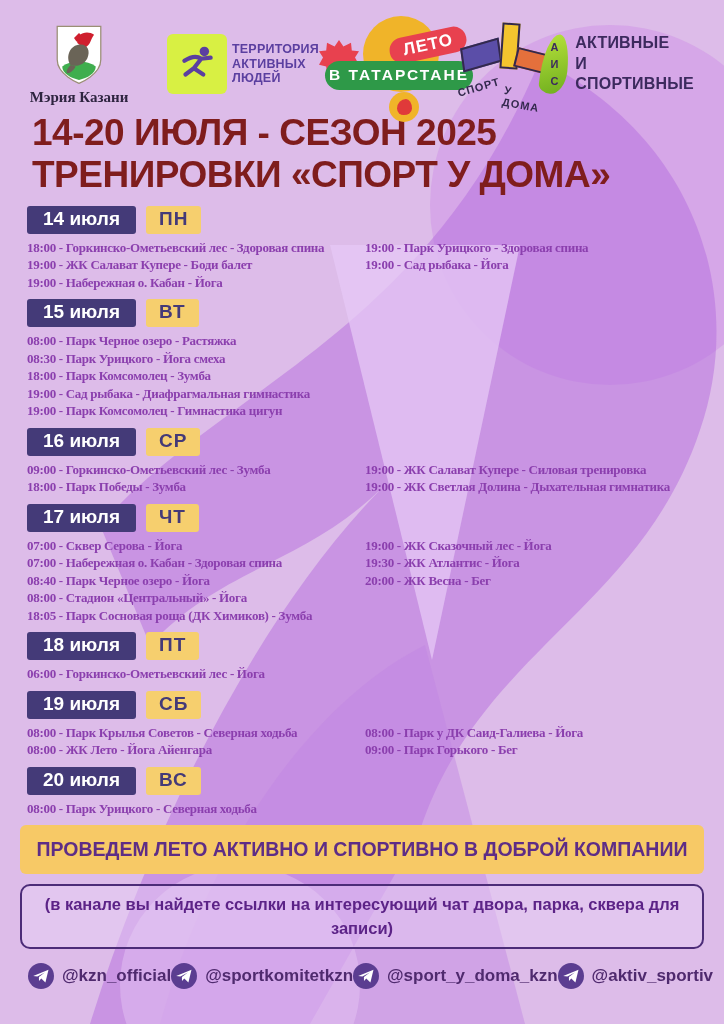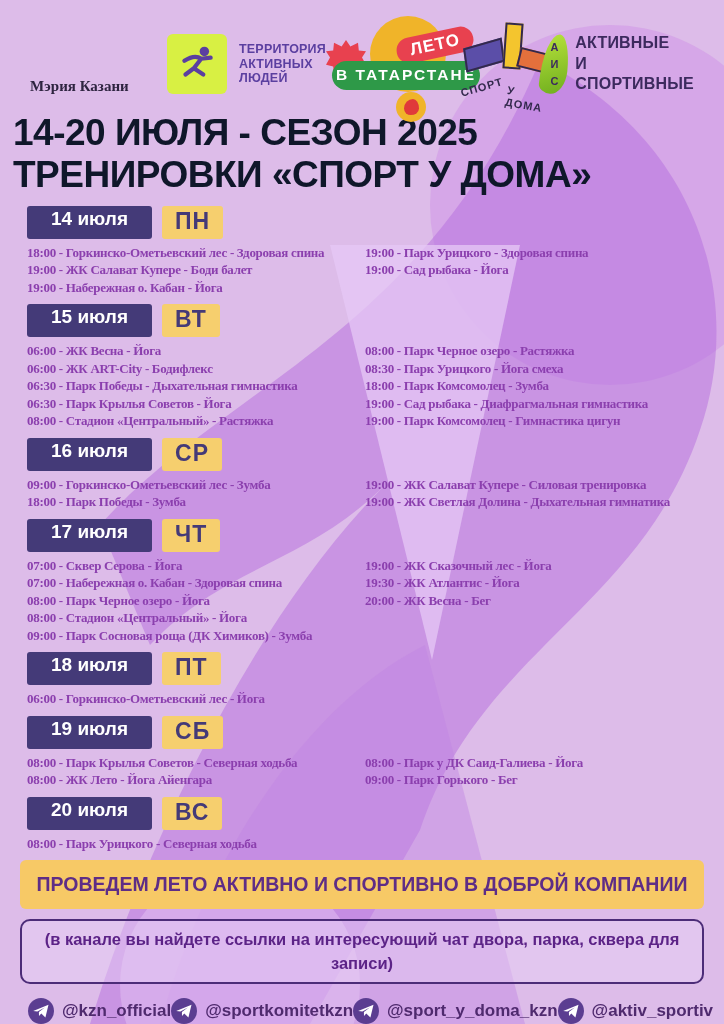--- a/index.html
+++ b/index.html
@@ -12,26 +12,26 @@
     font-family: "Liberation Sans", sans-serif;
   }
   .bg-svg { position:absolute; left:0; top:0; width:724px; height:1024px; }
   .content { position: relative; z-index: 1; }
 
   
   .logos {
     display: flex; align-items: center; justify-content: space-between;
     padding: 24px 30px 0 30px; height: 104px;
   }
-  .logo-kazan { width: 98px; display:flex; flex-direction:row; align-items:flex-end; }
+  .logo-kazan { width: 98px; display:flex; flex-direction:column; align-items:center; }
   .logo-kazan .caption {
     font-family: "Liberation Serif", serif;
     font-weight: bold; font-size: 15px; color: #2e2440; margin-top: 4px; white-space: nowrap;
   }
-  .logo-tal { display:flex; align-items:center; gap:12px;padding-left:39px; }
+  .logo-tal { display:flex; align-items:center; gap:5px;padding-left:39px; }
   .tal-square { width: 60px; height: 60px; background:#d8f043; border-radius: 6px;
     display:flex; align-items:center; justify-content:center; }
   .tal-text { color:#5b3fa0; font-weight:bold; font-size:12.5px; line-height:1.18; letter-spacing:.2px; }
 
   .logo-leto { position: relative; width: 158px; height: 100px; }
   .leto-ring { position:absolute; left:44px; top:2px; width:76px; height:76px;
     border-radius:50%; background:#f0b429; }
   .leto-badge { position:absolute; left:70px; top:18px; background:#e8414f; color:#fff;
     font-weight:bold; font-size:17px; padding:3px 14px; border-radius:14px;
     transform: rotate(-12deg); letter-spacing:1px; }
@@ -60,32 +60,32 @@
   .ais-leaf { position:relative; width:27px; height:60px;
     background: linear-gradient(160deg,#b8e23c,#6fae1e);
     border-radius: 60% 40% 55% 45% / 85% 60% 40% 15%;
     transform: rotate(6deg); }
   .ais-letters { position:absolute; left:0; top:5px; width:100%; text-align:center;
     color:#3c2a5e; font-weight:bold; font-size:11px; line-height:1.55; transform: rotate(-6deg); }
   .ais-text { color:#3c2a5e; font-weight:bold; font-size:16px; line-height:1.3; letter-spacing:.2px; }
 
   
   .title {
-    padding: 8px 28px 0 13px;
-    color: #0f172a; font-weight: bold;
+    padding: 8px 28px 0 32px;
+    color: #7f1d1d; font-weight: bold;
     font-size: 37px; line-height: 1.13; letter-spacing: -0.5px;
   }
 
   
   .schedule { padding: 10px 24px 0 27px; }
   .day { margin-bottom: 8px; }
   .day-head { display:flex; gap:10px; margin-bottom: 5px; }
   .date-badge { background:#443a78; color:#ffffff; font-weight:bold; font-size:19px;
-    padding: 2px 24px 4px; border-radius:3px; }
-  .dow-badge { background:#f6cf6e; color:#443a78; font-weight:bold; font-size:23px;
+    padding: 2px 16px 4px; border-radius:3px; }
+  .dow-badge { background:#f6cf6e; color:#443a78; font-weight:bold; font-size:19px;
     padding: 2px 13px 4px; border-radius:3px; letter-spacing:1px; }
   .cols { display:grid; grid-template-columns: 338px 1fr; font-family: Liberation Serif, serif; }
   .event { color:#8b3fae; font-weight:bold; font-size:13px; line-height:17.5px;
     letter-spacing:-0.3px; white-space:nowrap; }
 
   
   .banner { margin: 8px 20px 8px; background:#f7c966; border-radius:6px;
     text-align:center; padding: 13px 4px; color:#5e2d86; font-weight:bold; font-size:19.5px; }
   .notice { margin: 10px 20px 0; border: 2.5px solid #4c2c78; border-radius: 10px;
     background: rgba(233,211,247,0.45); padding: 7px 8px; text-align:center;
@@ -200,27 +200,20 @@
             </div>
     </div>
   </section>
         <section class="day">
     <div class="day-head">
       <span class="date-badge">15 июля</span>
       <span class="dow-badge">ВТ</span>
     </div>
     <div class="cols">
       <div class="col">
-              <div class="event">06:00 - ЖК Весна - Йога</div>
-              <div class="event">06:00 - ЖК ART-City - Бодифлекс</div>
-              <div class="event">06:30 - Парк Победы - Дыхательная гимнастика</div>
-              <div class="event">06:30 - Парк Крылья Советов - Йога</div>
-              <div class="event">08:00 - Стадион «Центральный» - Растяжка</div>
-            </div>
-      <div class="col">
               <div class="event">08:00 - Парк Черное озеро - Растяжка</div>
               <div class="event">08:30 - Парк Урицкого - Йога смеха</div>
               <div class="event">18:00 - Парк Комсомолец - Зумба</div>
               <div class="event">19:00 - Сад рыбака - Диафрагмальная гимнастика</div>
               <div class="event">19:00 - Парк Комсомолец - Гимнастика цигун</div>
             </div>
     </div>
   </section>
         <section class="day">
     <div class="day-head">
@@ -240,23 +233,23 @@
   </section>
         <section class="day">
     <div class="day-head">
       <span class="date-badge">17 июля</span>
       <span class="dow-badge">ЧТ</span>
     </div>
     <div class="cols">
       <div class="col">
               <div class="event">07:00 - Сквер Серова - Йога</div>
               <div class="event">07:00 - Набережная о. Кабан - Здоровая спина</div>
-              <div class="event">08:00 - Парк Черное озеро - Йога</div>
+              <div class="event">08:40 - Парк Черное озеро - Йога</div>
               <div class="event">08:00 - Стадион «Центральный» - Йога</div>
-              <div class="event">09:00 - Парк Сосновая роща (ДК Химиков) - Зумба</div>
+              <div class="event">18:05 - Парк Сосновая роща (ДК Химиков) - Зумба</div>
             </div>
       <div class="col">
               <div class="event">19:00 - ЖК Сказочный лес - Йога</div>
               <div class="event">19:30 - ЖК Атлантис - Йога</div>
               <div class="event">20:00 - ЖК Весна - Бег</div>
             </div>
     </div>
   </section>
         <section class="day">
     <div class="day-head">

